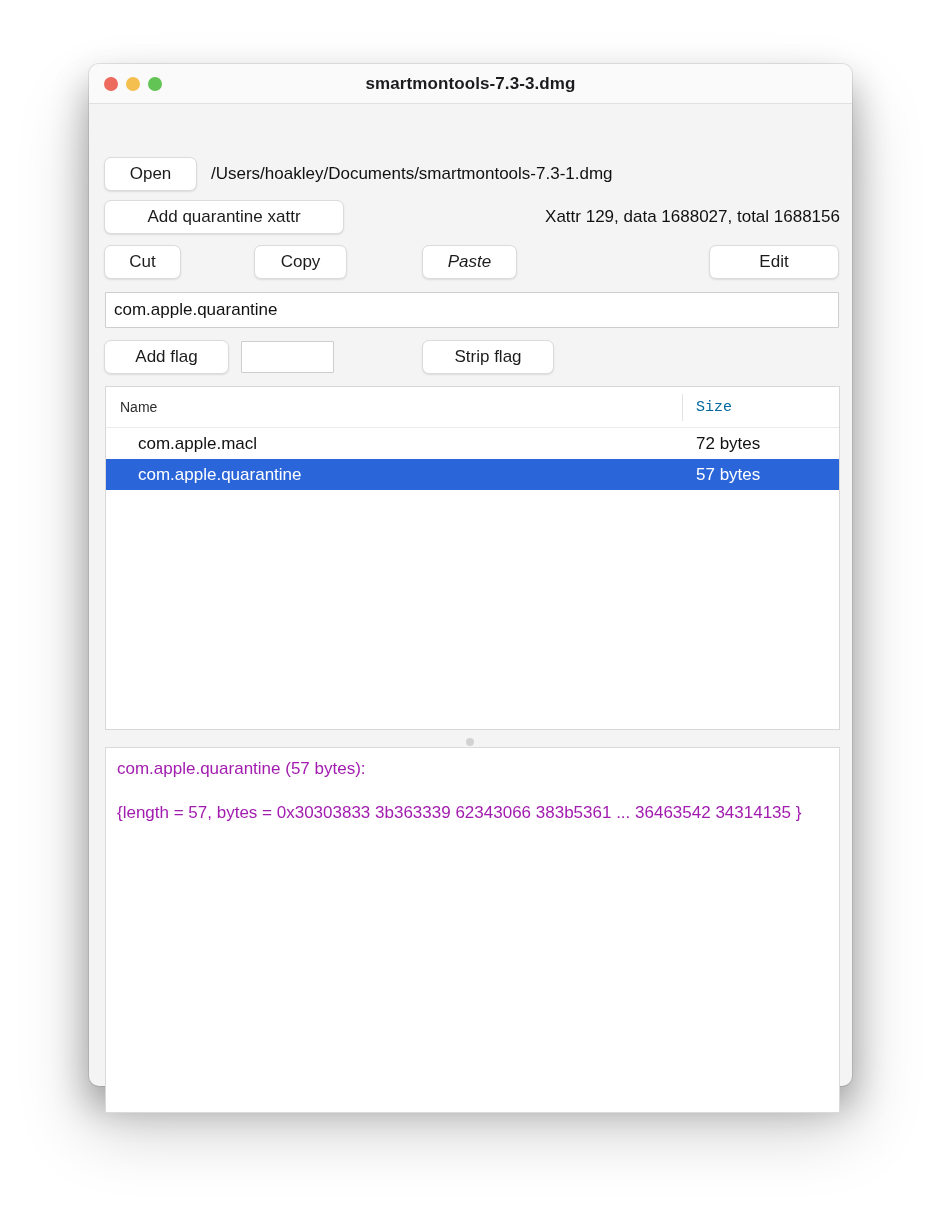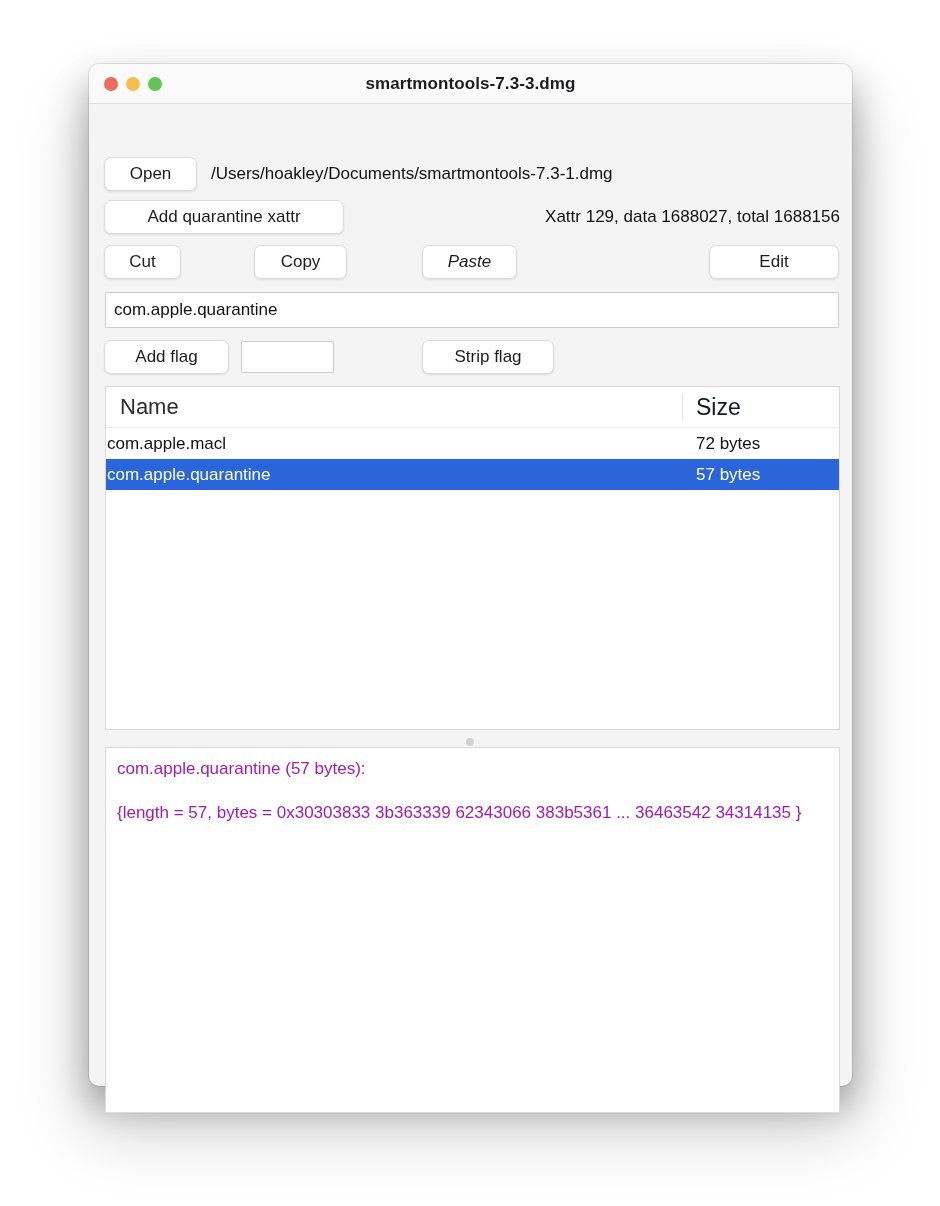--- a/index.html
+++ b/index.html
@@ -80,30 +80,30 @@
   .table-header {
     position: relative;
     height: 41px;
     border-bottom: 1px solid #ebebeb;
     display: flex; align-items: center;
   }
   .col-divider {
     position: absolute; left: 576px; top: 7px;
     width: 1px; height: 27px; background: #e3e3e3;
   }
-  .th-name { position: absolute; left: 14px; font-size: 22px; color: #2c2c2e; }
-  .th-size { position: absolute; left: 590px; font-size: 23px; color: #0f172a; }
+  .th-name { position: absolute; left: 14px; font-size: 14px; color: #2c2c2e; }
+  .th-size { position: absolute; left: 590px; font-size: 15px; color: #0369a1; font-family: Liberation Mono, monospace; }
   .table-row {
     position: relative;
     height: 31px;
     display: flex; align-items: center;
     font-size: 17px; color: #111111;
     background: #ffffff;
   }
-  .table-row .cell-name { position: absolute; left: 1px; white-space: nowrap; text-align: right; }
+  .table-row .cell-name { position: absolute; left: 32px; white-space: nowrap; text-align: right; }
   .table-row .cell-size { position: absolute; left: 590px; white-space: nowrap; }
   .table-row.selected { color: #ffffff; }
 
   .split-handle {
     position: absolute;
     left: 377px; top: 634px;
     width: 8px; height: 8px;
     border-radius: 50%;
     background: #d3d2d3;
   }

